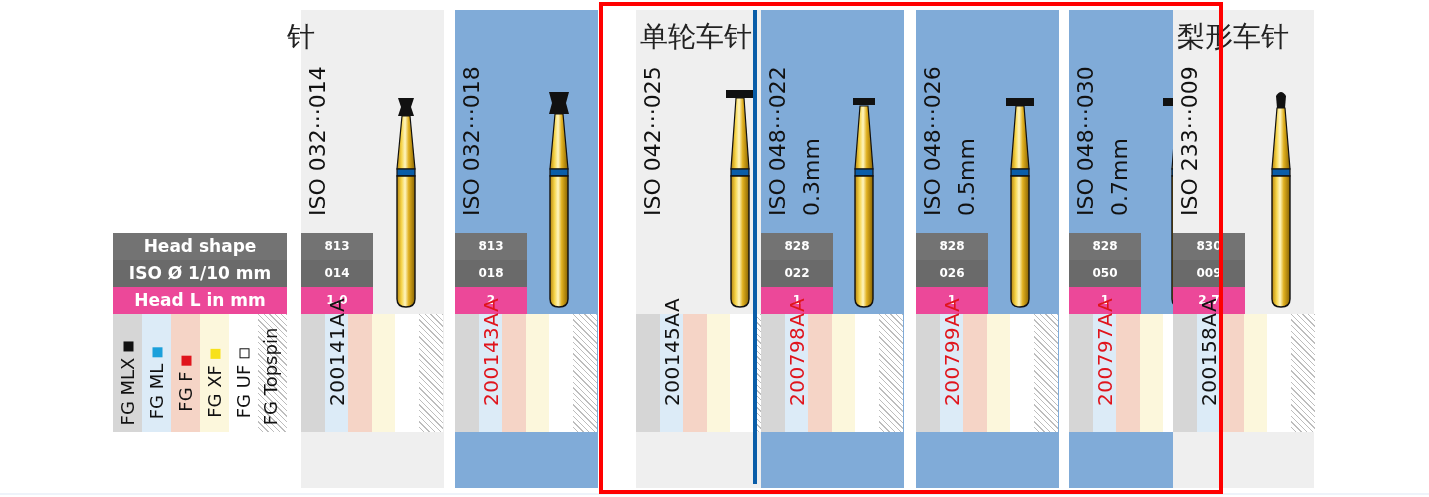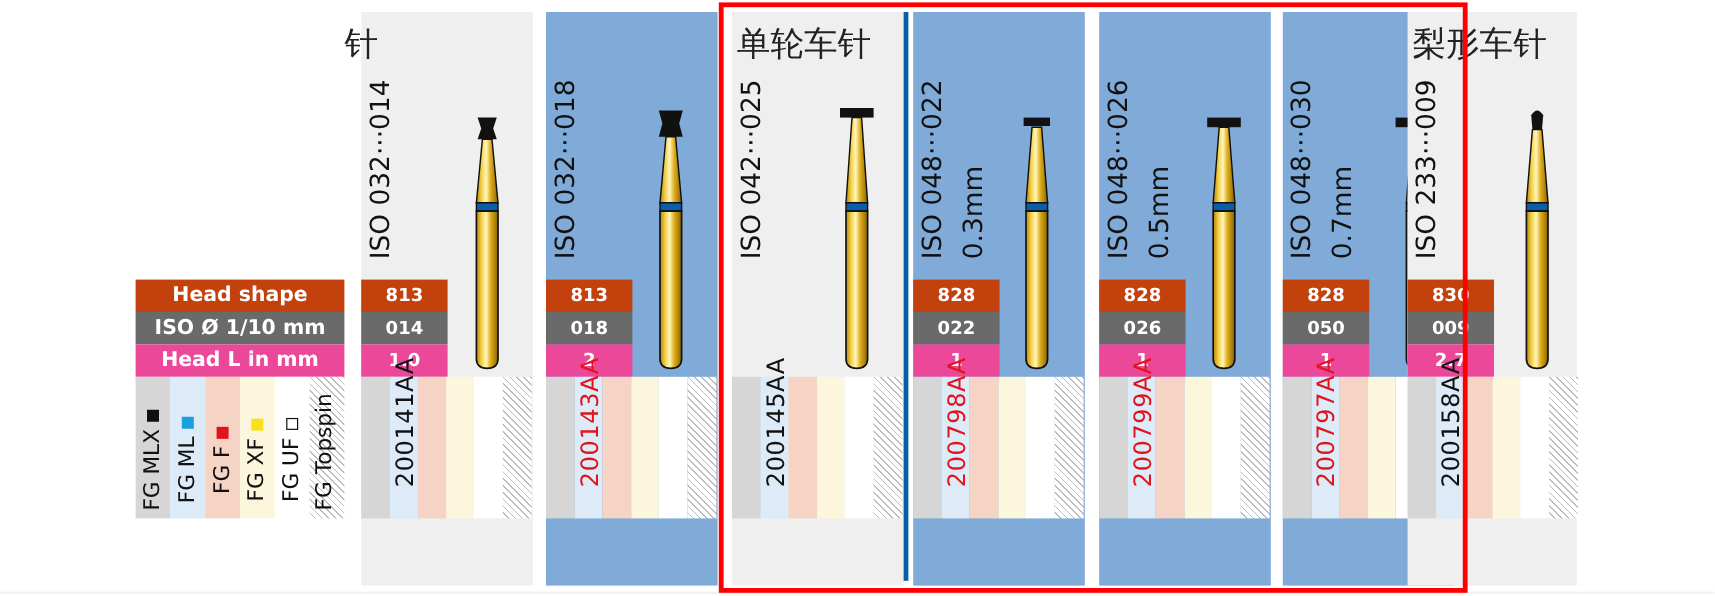--- a/index.html
+++ b/index.html
@@ -1,34 +1,34 @@
 <!DOCTYPE html>
 <html><head>
 <meta charset="utf-8">
 <style>
   html,body{margin:0;padding:0;background:#fff;}
   body{width:1429px;height:497px;position:relative;overflow:hidden;font-family:"DejaVu Sans","Liberation Sans",sans-serif;}
   .bottomline{position:absolute;left:0;top:493px;width:1429px;height:2px;background:#eef3fa;}
   .legend{position:absolute;left:113px;top:233px;width:174px;}
   .hrow{height:27px;line-height:27px;color:#fff;font-weight:bold;font-size:17px;text-align:center;white-space:nowrap;}
-  .r1{background:#c2410c;} .r2{background:#6a6a6a;} .r3{background:#ec4899;}
+  .r1{background:#737373;} .r2{background:#6a6a6a;} .r3{background:#ec4899;}
   .strip{position:relative;height:118px;display:flex;}
   .col{width:29px;height:118px;position:relative;}
   .c1{background:#d6d6d6;} .c2{background:#dcebf7;} .c3{background:#f5d4c6;} .c4{background:#fcf7dc;} .c5{background:#fff;}
   .c6{background:repeating-linear-gradient(45deg,#fff 0 3px,#bdbdbd 3px 4px);}
   .vlab{position:absolute;left:50%;bottom:0;transform-origin:0 0;transform:rotate(-90deg) translate(0,-50%);white-space:nowrap;font-size:18px;color:#111;}
   .lg .vlab{transform:translate(-50%,0) rotate(-90deg);transform-origin:50% 50%;}
   .sw{display:inline-block;width:10px;height:10px;margin-left:6px;vertical-align:middle;}
   .panel{position:absolute;top:10px;height:478px;}
   .gray{background:#efefef;} .blue{background:#80abd8;}
   .ptitle{position:absolute;top:8px;left:4px;font-size:28px;color:#222;white-space:nowrap;}
   .iso{position:absolute;left:4px;top:206px;transform-origin:0 0;transform:rotate(-90deg);font-size:22px;color:#111;white-space:nowrap;}
   .iso2{position:absolute;left:38px;top:206px;transform-origin:0 0;transform:rotate(-90deg);font-size:22px;color:#111;white-space:nowrap;}
   .tbl{position:absolute;left:0;top:223px;width:72px;}
-  .tbl .hrow{font-size:15px;}
+  .tbl .hrow{font-size:12px;}
   .cstrip{position:absolute;left:0;top:304px;width:142px;height:118px;display:flex;}
   .cstrip .col{width:23.6px;}
   .code{position:absolute;left:24px;top:304px;width:24px;height:118px;}
   .code span{position:absolute;left:0;bottom:2px;transform-origin:0 0;transform:rotate(-90deg) translate(0,0);font-size:20px;white-space:nowrap;letter-spacing:.5px;}
   .bur{position:absolute;}
   .redbox{position:absolute;left:599px;top:2px;width:616px;height:484px;border:4px solid #ff0000;}
   .bline{position:absolute;left:753px;top:10px;width:4px;height:474px;background:#0a5da8;}
 </style>
 </head>
 <body>
@@ -135,21 +135,21 @@
         <div class="col c2"></div>
         <div class="col c3"></div>
         <div class="col c4"></div>
         <div class="col c5"></div>
         <div class="col c6"></div>
    </div>
    <div class="code">
         <span style="color:#e0141c">200143AA</span>
       </div>
     </div>
-    <div class="panel gray" style="left: 610px; width: 143px; text-decoration: underline;">
+    <div class="panel gray" style="left: 636px; width: 143px; text-decoration: underline;">
    <div class="ptitle" style="">单轮车针</div>
    <div class="iso">ISO 042···025</div>
 
    <svg class="bur" style="left:0;top:0" width="143" height="310">
      <defs>
           <linearGradient id="gold2" x1="0" x2="1">
             <stop offset="0" stop-color="#b8860b"></stop>
             <stop offset=".25" stop-color="#f5d44a"></stop>
             <stop offset=".45" stop-color="#fff6c0"></stop>
             <stop offset=".65" stop-color="#e0b020"></stop>

